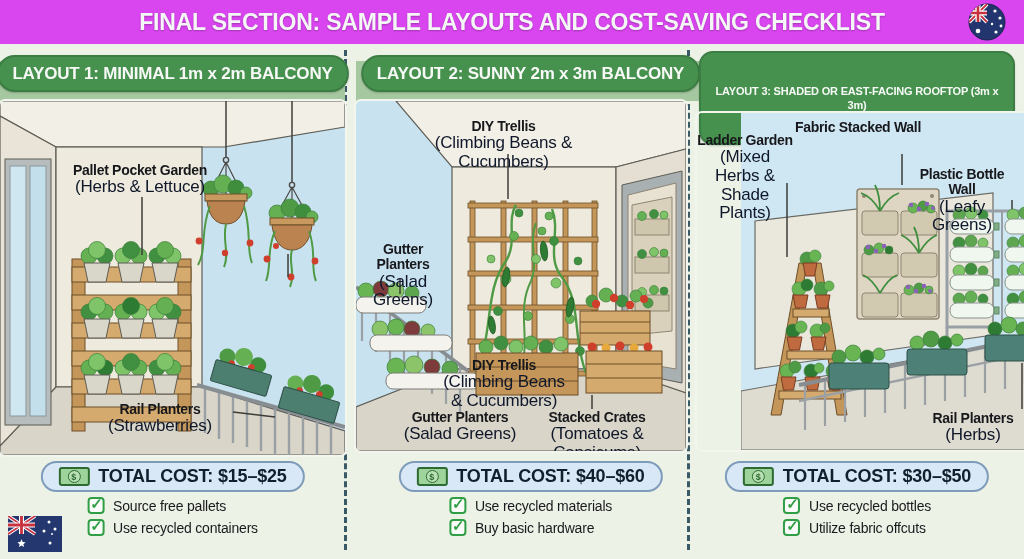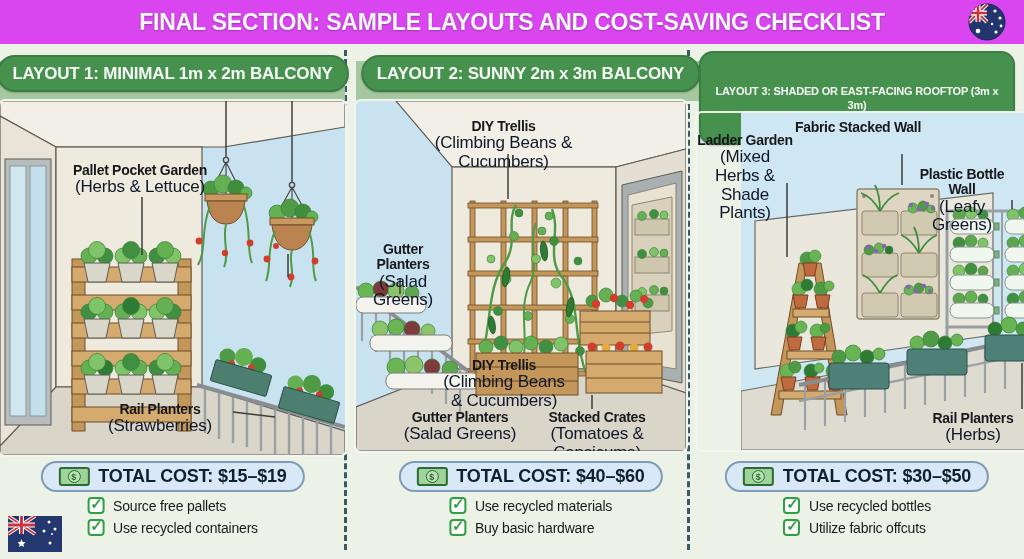--- a/index.html
+++ b/index.html
@@ -243,21 +243,21 @@
       <div class="lbl-s">(Strawberries)</div>
     </div>
   </div>
 
   <div class="cost">
     <span class="money-icon">
       <span class="money-circle">
           <span>$</span>
         </span>
     </span>
-    <span class="cost-text">TOTAL COST: $15–$19</span>
+    <span class="cost-text">TOTAL COST: $15–$25</span>
   </div>
   <div class="checks">
     <div class="check-row">
       <span class="cb">
           <span class="tick">✓</span>
         </span>
       <span class="check-label">Source free pallets</span>
     </div>
     <div class="check-row">
       <span class="cb">

